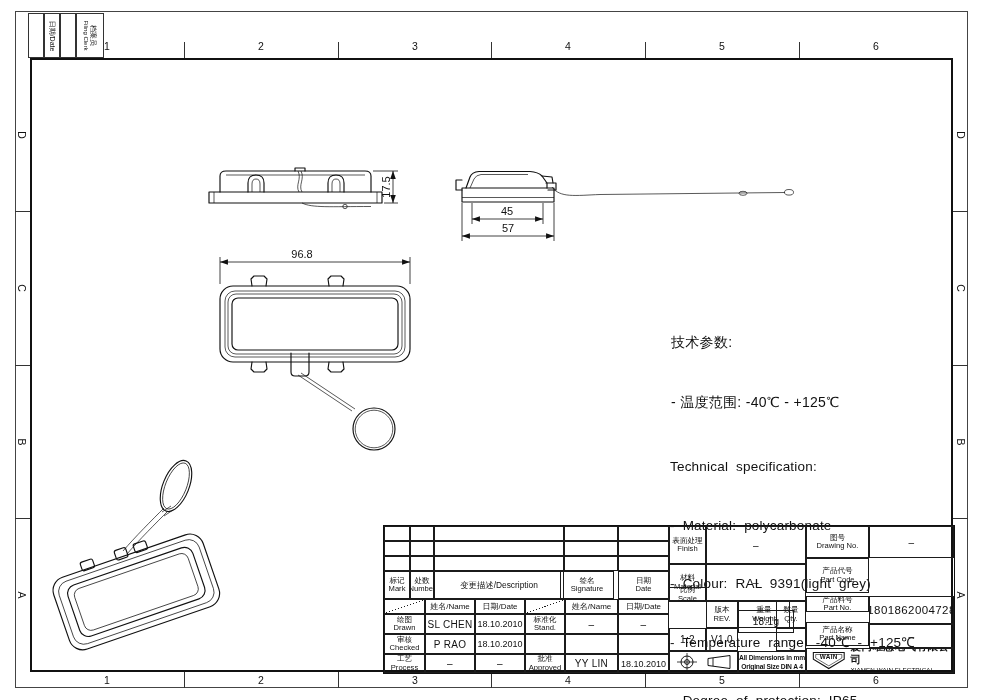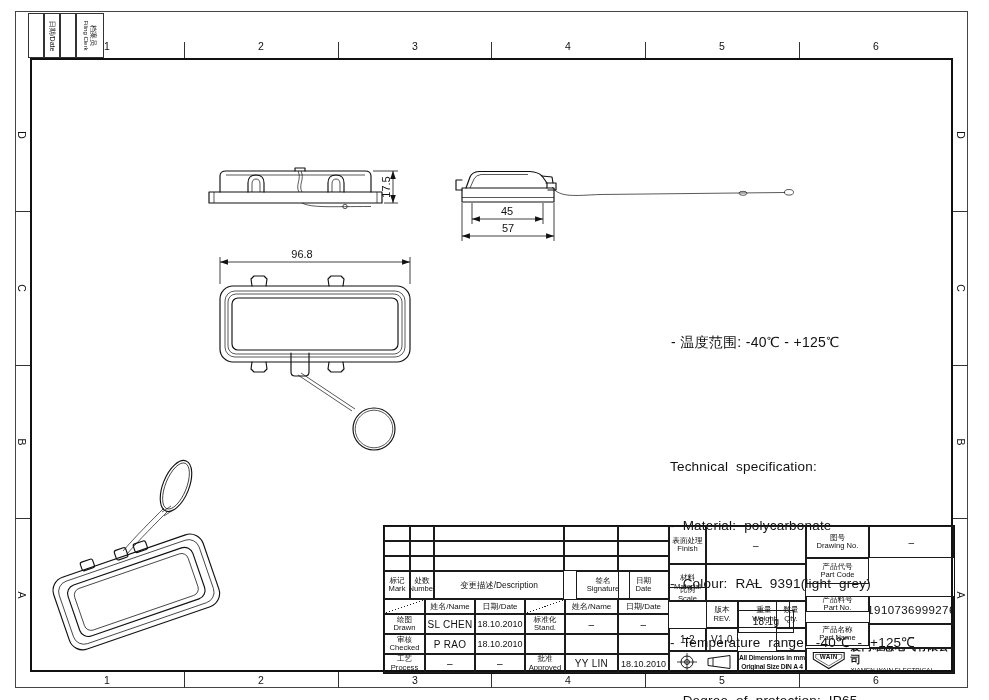--- a/index.html
+++ b/index.html
@@ -190,20 +190,21 @@
       <path class="thin" d="M123,551 C135,537 152,520 164,508"></path>
       <path class="thin" d="M127,554 C139,540 156,523 168,511"></path>
       <ellipse class="obj" cx="176" cy="486" rx="13" ry="27" transform="rotate(22 176 486)"></ellipse>
       <ellipse class="thin" cx="176" cy="486" rx="10.5" ry="24.5" transform="rotate(22 176 486)"></ellipse>
       <line class="thin" x1="162" y1="512" x2="171" y2="506"></line>
       <line class="thin" x1="164" y1="516" x2="173" y2="510"></line>
     </g>
   </svg>
 
   <div class="abs specs" style="left:671px;top:292px">
+    <div>技术参数:</div>
     <div>- 温度范围: -40℃ - +125℃</div>
   </div>
   <div class="abs specs-en" style="left:670px;top:418px">
     <div>Technical specification:</div>
     <div>- Material: polycarbonate</div>
     <div>- Colour: RAL 9391(light grey)</div>
     <div>- Temperature range: -40℃ - +125℃</div>
     <div>- Degree of protection: IP65</div>
   </div>
 
@@ -227,21 +228,21 @@
 
     <div class="cell lbl2" style="left:0;top:45px;width:26px;height:28px">
       <span>标记</span>
       <span>Mark</span>
     </div>
     <div class="cell lbl2" style="left:26px;top:45px;width:24px;height:28px">
       <span>处数</span>
       <span>Number</span>
     </div>
     <div class="cell lbl1" style="left:50px;top:45px;width:130px;height:28px">变更描述/Description</div>
-    <div class="cell lbl2" style="left:192px;top:45px;width:54px;height:28px">
+    <div class="cell lbl2" style="left:176px;top:45px;width:54px;height:28px">
       <span>签名</span>
       <span>Signature</span>
     </div>
     <div class="cell lbl2" style="left:234px;top:45px;width:51px;height:28px">
       <span>日期</span>
       <span>Date</span>
     </div>
 
     <div class="cell diag" style="left:0;top:73px;width:41px;height:15px"></div>
     <div class="cell" style="left:41px;top:73px;width:50px;height:15px;font-size:8px">姓名/Name</div>
@@ -333,29 +334,29 @@
     <div class="cell note" style="left:354px;top:125px;width:68px;height:22px">
       <span>All Dimensions in mm</span>
       <span>Original Size DIN A 4</span>
     </div>
 
     <div class="cell lbl2" style="left:422px;top:0;width:63px;height:32px">
       <span>图号</span>
       <span>Drawing No.</span>
     </div>
     <div class="cell val" style="left:485px;top:0;width:85px;height:32px">–</div>
-    <div class="cell lbl2" style="left:422px;top:32px;width:63px;height:26px">
+    <div class="cell lbl2" style="left:422px;top:32px;width:63px;height:35px">
       <span>产品代号</span>
       <span>Part Code</span>
     </div>
     <div class="cell lbl2" style="left:422px;top:70px;width:63px;height:16px">
       <span>产品料号</span>
       <span>Part No.</span>
     </div>
-    <div class="cell val-lg" style="left:485px;top:70px;width:85px;height:28px">1910736999276</div>
+    <div class="cell val-lg" style="left:485px;top:70px;width:85px;height:28px">1801862004728</div>
     <div class="cell lbl2" style="left:422px;top:96px;width:63px;height:24px">
       <span>产品名称</span>
       <span>Part Name</span>
     </div>
     <div class="cell val" style="left:485px;top:98px;width:85px;height:24px">–</div>
 
     <div class="cell company" style="left:422px;top:122px;width:148px;height:25px">
       <svg width="36" height="21" viewBox="0 0 50 30">
         <path d="M2,3 L48,3 L48,13 L25,27 L2,13 Z" fill="none" stroke="#111" stroke-width="1.6"></path>
         <path d="M5.5,6 L44.5,6 L44.5,11.3 L25,23 L5.5,11.3 Z" fill="none" stroke="#111" stroke-width="0.9"></path>

